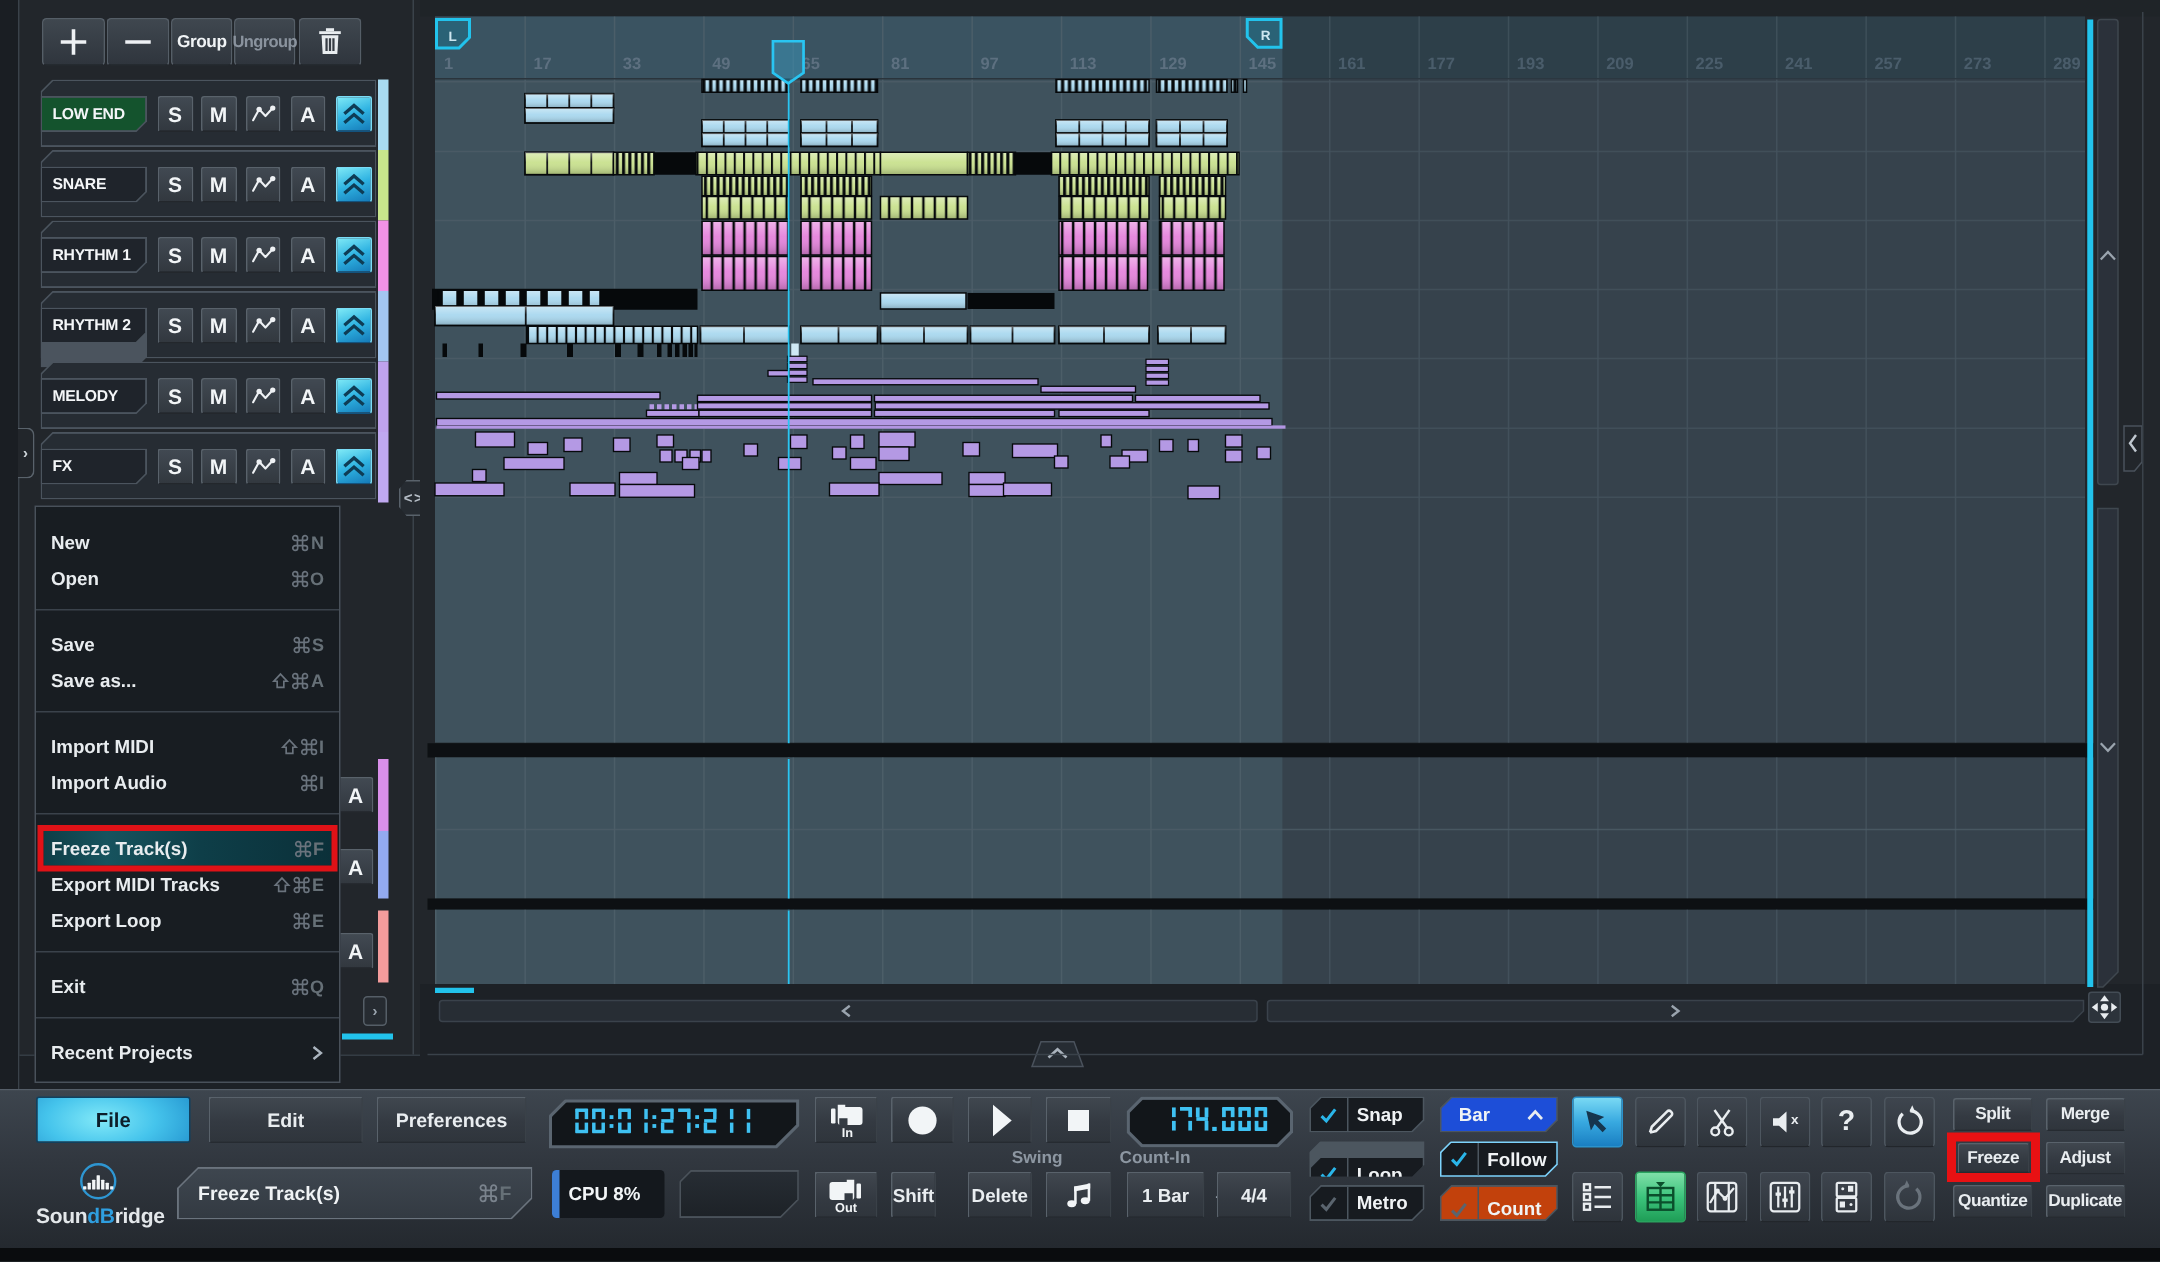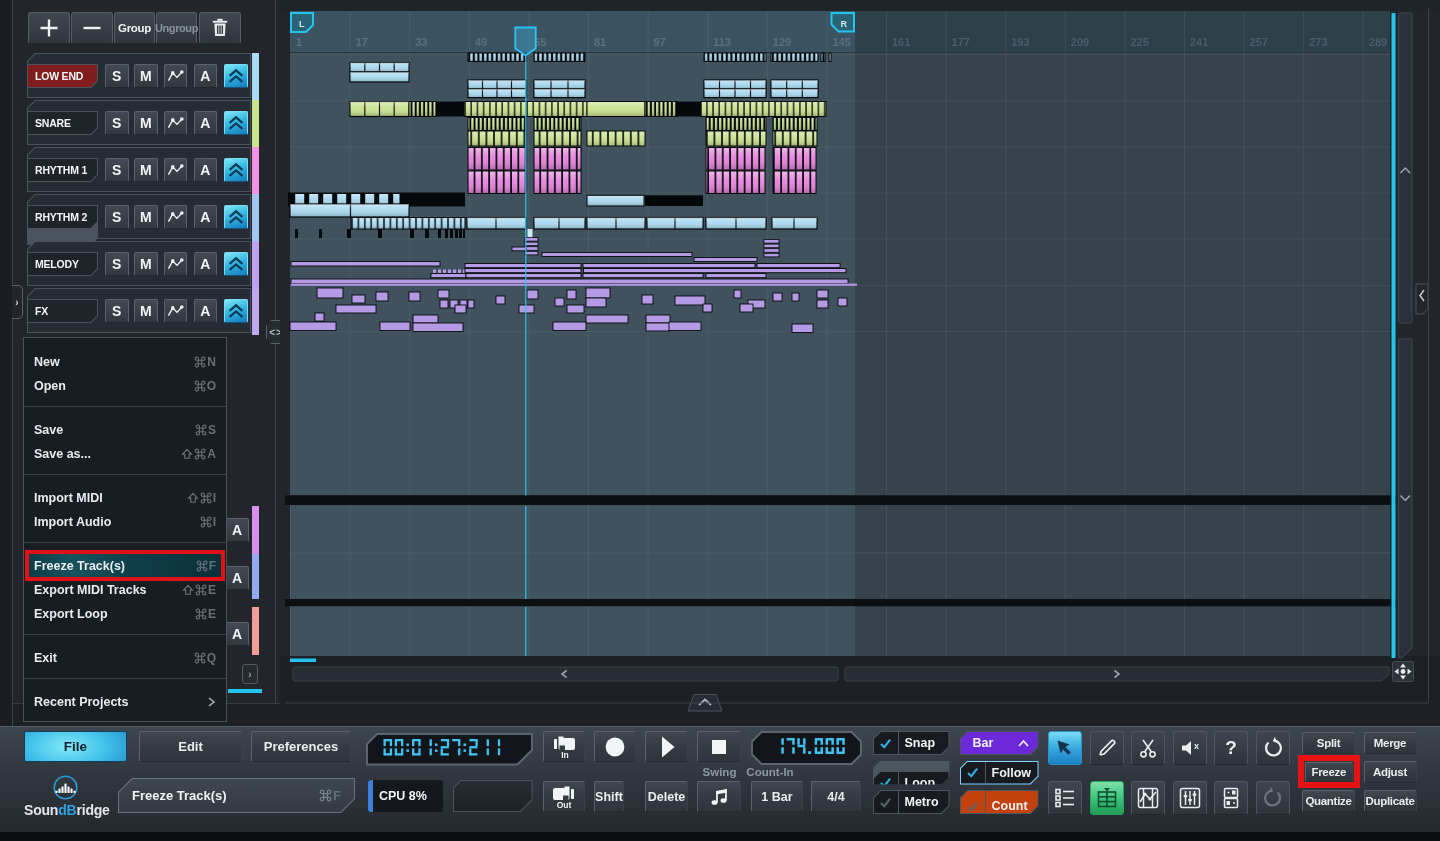--- a/index.html
+++ b/index.html
@@ -38,21 +38,21 @@
         <line x1="9" y1="7.5" x2="9" y2="16" stroke="#373d45" stroke-width="1.5"></line>
         <line x1="11.3" y1="7.5" x2="11.3" y2="16" stroke="#373d45" stroke-width="1.5"></line>
         <rect x="1.8" y="2.8" width="14.4" height="1.9" fill="#e9edf0"></rect>
         <rect x="6.3" y="0.8" width="5.4" height="2" fill="#e9edf0"></rect>
       </svg>
     </div>
 <div class="abs" style="left:27px;top:53px;width:224px;height:45px;background:#4b545e;clip-path:polygon(0 8px,8px 0,100% 0,100% 100%,0 100%)">
       <div class="abs" style="left:1px;top:1px;width:222px;height:43px;background:#262c33;clip-path:polygon(0 7.5px,7.5px 0,100% 0,100% 100%,0 100%)"></div>
     </div>
 <div class="abs" style="left:27px;top:64px;width:71px;height:24px;background:#4b545e;clip-path:polygon(0 0,100% 0,100% calc(100% - 7px),calc(100% - 7px) 100%,0 100%)">
-      <div class="abs" style="left:1px;top:1px;width:69px;height:22px;background:#7f1d1d;clip-path:polygon(0 0,100% 0,100% calc(100% - 6.5px),calc(100% - 6.5px) 100%,0 100%);display:flex;align-items:center;padding-left:7px;color:#f4f6f8;font-size:10.5px;font-weight:bold;letter-spacing:-0.2px">LOW END</div>
+      <div class="abs" style="left:1px;top:1px;width:69px;height:22px;background:#14532d;clip-path:polygon(0 0,100% 0,100% calc(100% - 6.5px),calc(100% - 6.5px) 100%,0 100%);display:flex;align-items:center;padding-left:7px;color:#f4f6f8;font-size:10.5px;font-weight:bold;letter-spacing:-0.2px">LOW END</div>
     </div>
 <div class="sq" style="left:105px;top:64px">S</div>
 <div class="sq" style="left:134px;top:64px">M</div>
 <div class="sq" style="left:163.5px;top:64px">
       <svg width="23" height="23" viewBox="0 0 23 23">
         <path d="M4 16.5 L8.3 8.7 L12.8 13.5 L18 7.8" fill="none" stroke="#eef1f4" stroke-width="1.5" stroke-linejoin="round" stroke-linecap="round"></path>
         <circle cx="8.3" cy="8.7" r="1.9" fill="#eef1f4"></circle>
         <circle cx="18" cy="7.8" r="1.9" fill="#eef1f4"></circle>
       </svg>
     </div>
@@ -773,21 +773,21 @@
       <rect x="831.4" y="738.3" width="2.5" height="6.45" fill="#3fc1f2"></rect>
       <rect x="825.58" y="747.25" width="2.5" height="6.45" fill="#3fc1f2"></rect>
       <rect x="831.4" y="747.25" width="2.5" height="6.45" fill="#3fc1f2"></rect>
       <rect x="836.76" y="738" width="7.72" height="2.5" fill="#3fc1f2"></rect>
       <rect x="836.76" y="751.5" width="7.72" height="2.5" fill="#3fc1f2"></rect>
       <rect x="836.46" y="738.3" width="2.5" height="6.45" fill="#3fc1f2"></rect>
       <rect x="842.28" y="738.3" width="2.5" height="6.45" fill="#3fc1f2"></rect>
       <rect x="836.46" y="747.25" width="2.5" height="6.45" fill="#3fc1f2"></rect>
       <rect x="842.28" y="747.25" width="2.5" height="6.45" fill="#3fc1f2"></rect>
     </svg>
-<div class="abs" style="left:674.5px;top:766px;width:90px;text-align:center;color:#8d97a2;font-weight:bold;font-size:11.5px">Swing</div>
+<div class="abs" style="left:674.5px;top:766px;width:90px;color:#8d97a2;font-weight:bold;font-size:11.5px">Swing</div>
 <div class="abs" style="left:725px;top:766px;width:90px;text-align:center;color:#8d97a2;font-weight:bold;font-size:11.5px">Count-In</div>
 <div class="abs" style="left:791px;top:796px;width:90px;text-align:center;color:#8d97a2;font-weight:bold;font-size:11.5px">Time Sig.</div>
 <div class="btn" style="left:543px;top:781px;width:42px;height:31px">
       <svg width="30" height="24" viewBox="0 0 30 24">
         <g fill="#f2f5f7">
           <rect x="22" y="4" width="3" height="10" rx="0.8"></rect>
           <rect x="4" y="3" width="16.5" height="12" rx="2"></rect>
           <path d="M15.5 1.5 h5 v3 h-5 z"></path>
         </g>
         <rect x="14" y="10.5" width="5.5" height="4.5" fill="#343b43"></rect>
@@ -836,21 +836,21 @@
         <div style="width:24px;display:flex;justify-content:center">
           <svg width="13" height="13" viewBox="0 0 14 14">
             <path d="M2.2 7.6 L5.6 11 L12 2.8" fill="none" stroke="#5a646e" stroke-width="2.2"></path>
           </svg>
         </div>
         <div style="width:1px;height:22px;background:#4c565f"></div>
         <div style="padding-left:6px;color:#f0f3f5;font-weight:bold;font-size:12.5px">Metro</div>
       </div>
     </div>
 <div class="abs" style="left:959.5px;top:731px;width:79px;height:24px;background:#4c565f;clip-path:polygon(8px 0,100% 0,100% calc(100% - 8px),calc(100% - 8px) 100%,0 100%,0 8px)">
-      <div class="abs" style="left:1px;top:1px;width:77px;height:22px;background:#6d28d9;clip-path:polygon(7.5px 0,100% 0,100% calc(100% - 7.5px),calc(100% - 7.5px) 100%,0 100%,0 7.5px);display:flex;align-items:center;justify-content:space-between;padding:0 8px 0 12px">
+      <div class="abs" style="left:1px;top:1px;width:77px;height:22px;background:#1d4ed8;clip-path:polygon(7.5px 0,100% 0,100% calc(100% - 7.5px),calc(100% - 7.5px) 100%,0 100%,0 7.5px);display:flex;align-items:center;justify-content:space-between;padding:0 8px 0 12px">
         <span style="color:#f0f3f5;font-weight:bold;font-size:12.5px">Bar</span>
         <svg width="13" height="9" viewBox="0 0 13 9">
           <path d="M2 7 L6.5 2 L11 7" fill="none" stroke="#e8ecf0" stroke-width="1.8"></path>
         </svg>
       </div>
     </div>
 <div class="abs" style="left:959.5px;top:760.5px;width:79px;height:24px;background:#7dd3fc;clip-path:polygon(8px 0,100% 0,100% calc(100% - 8px),calc(100% - 8px) 100%,0 100%,0 8px)">
       <div class="abs" style="left:1px;top:1px;width:77px;height:22px;background:#171b20;clip-path:polygon(7.5px 0,100% 0,100% calc(100% - 7.5px),calc(100% - 7.5px) 100%,0 100%,0 7.5px);display:flex;align-items:center">
         <div style="width:24px;display:flex;justify-content:center">
           <svg width="13" height="13" viewBox="0 0 14 14">

